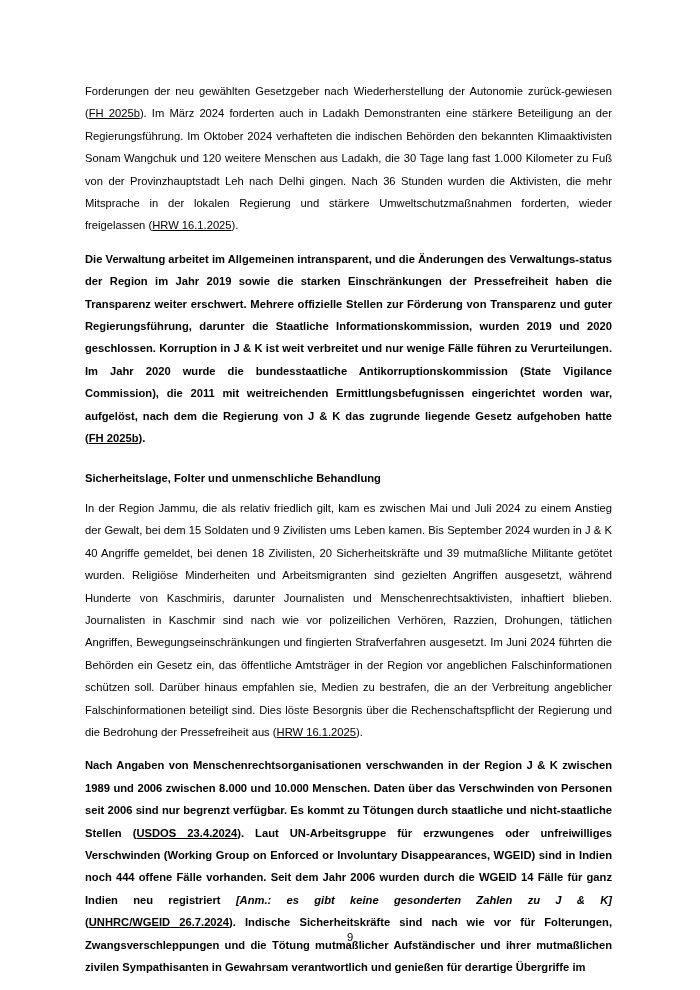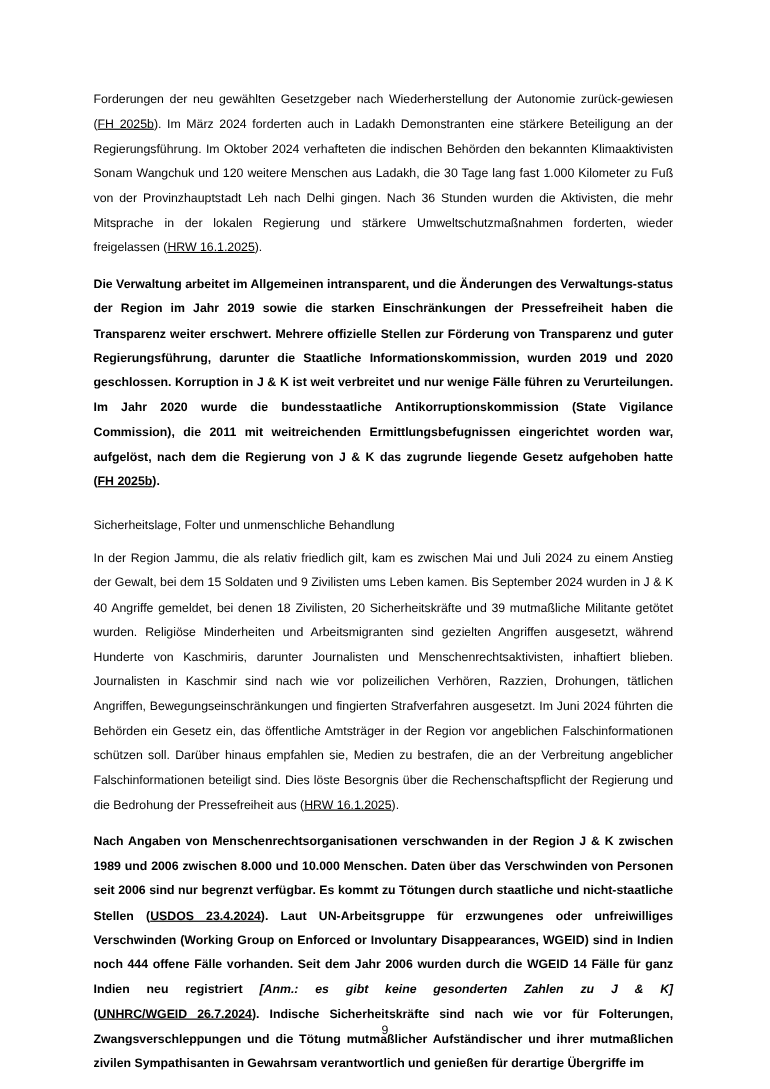--- a/index.html
+++ b/index.html
@@ -30,21 +30,21 @@
     margin: 0 0 11px 0;
     hyphens: manual;
   }
   .body-text:last-of-type {
     margin-bottom: 0;
     font-weight: bold;
   }
   .section-heading {
     font-size: 11.2px;
     line-height: 22.4px;
-    font-weight: normal;
+    font-weight: bold;
     margin: 17px 0 8px 0;
     text-align: left;
   }
   .src {
     text-decoration: underline;
     white-space: nowrap;
   }
   .ital {
     font-style: italic;
   }

